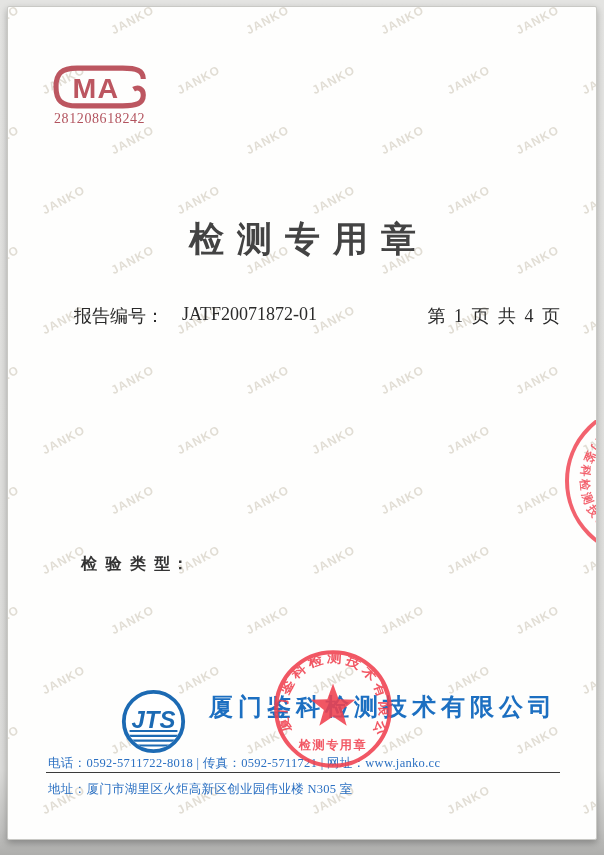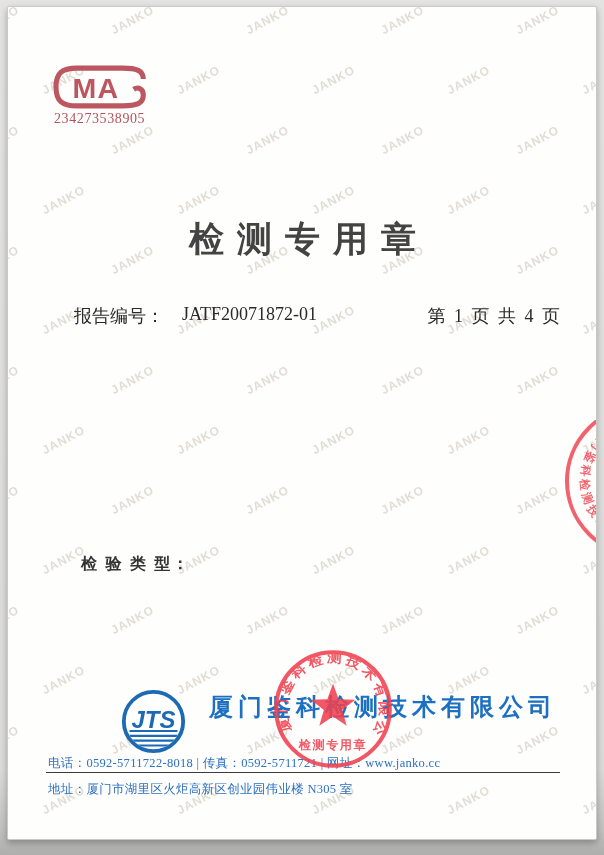--- a/index.html
+++ b/index.html
@@ -175,21 +175,21 @@
       <span class="wm" style="top: 786px; left: 572px;">JANKO</span>
     </div>
 
   <div class="content">
 
     <svg class="cma-logo" viewBox="0 0 170 80">
       <path d="M 160 26 C 160 11 148 7 124 7 L 44 7 C 17 7 7 16 7 40 C 7 64 17 73 44 73 L 124 73 C 148 73 160 69 160 54" fill="none" stroke="#bc5660" stroke-width="9"></path>
       <path d="M 160 54 C 160 43 151 39 143 44" fill="none" stroke="#bc5660" stroke-width="9"></path>
       <text x="36" y="59" font-family="Liberation Sans, sans-serif" font-size="50" font-weight="bold" fill="#bc5660" letter-spacing="2">MA</text>
     </svg>
-    <div class="cma-number">234273538905</div>
+    <div class="cma-number">281208618242</div>
 
     <div class="doc-title">检测专用章</div>
 
     <div class="report-row">
       <div class="report-left">
         <span>报告编号：</span>
         <span>JATF20071872-01</span>
       </div>
       <span class="report-pages">第 1 页  共 4 页</span>
     </div>

